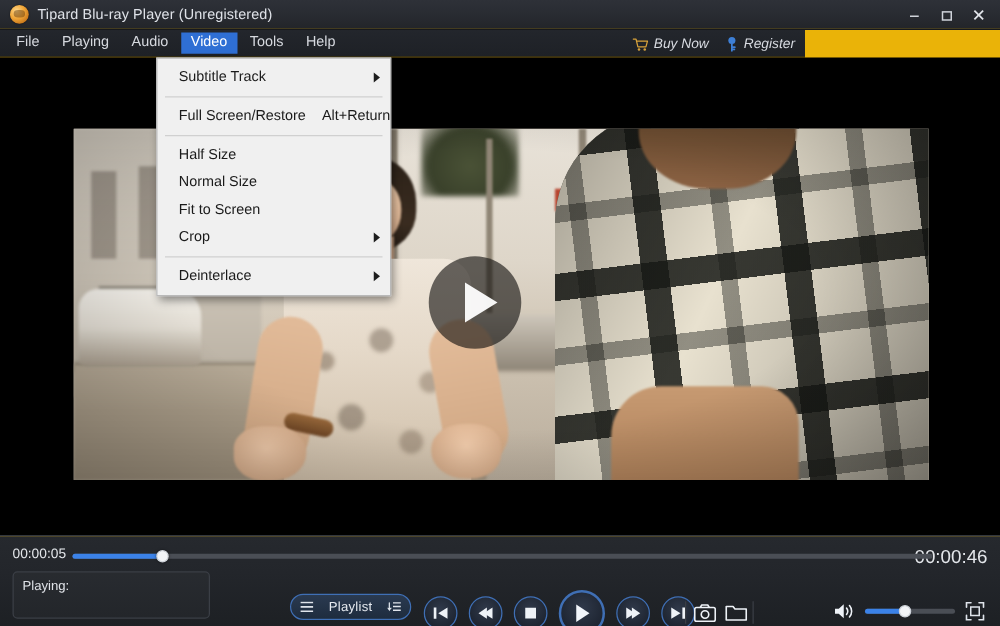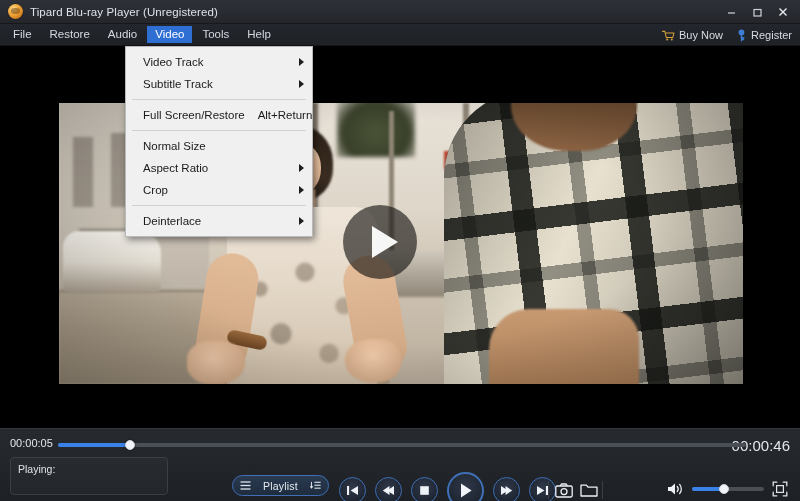--- a/index.html
+++ b/index.html
@@ -45,36 +45,36 @@
     display: flex; align-items: center; gap: 0px;
   }
   .win-btn {
     width: 26px; height: 22px; display: flex; align-items: center; justify-content: center;
     color: #cfd3da; font-size: 12px; line-height: 1; cursor: default;
   }
   .win-btn svg { display:block; }
 
   
   .menubar {
-    position: absolute; left: 0; top: 24px; width: 800px; height: 22px;
+    position: absolute; left: 0; top: 24px; width: 644px; height: 22px;
     background: linear-gradient(to bottom, #23262c 0%, #1e2126 100%);
     display: flex; align-items: center;
     border-bottom: 1px solid #121418;
   }
   .menu-item {
     font-size: 11.5px; color: #d6d9df;
     padding: 3px 8px 3px 8px; margin: 0 1px;
     line-height: 1; white-space: nowrap; cursor: default;
   }
   .menu-item:first-child { margin-left: 5px; }
   .menu-item.active { background: #2f6fd4; color: #ffffff; }
 
   .menubar-right {
     position: absolute; right: 8px; top: 0; height: 22px;
-    display: flex; align-items: center; gap: 13px;
+    display: flex; align-items: center; gap: 13px; font-style: italic;
   }
   .mb-link { display: flex; align-items: center; gap: 4px; cursor: default; }
   .mb-link .lbl { font-size: 11px; color: #d8dbe1; white-space: nowrap; }
   .cart-ico { width: 13px; height: 11px; display:block; }
   .reg-ico  { width: 11px; height: 13px; display:block; }
 
   
   .stage {
     position: absolute; left: 0; top: 46px; width: 800px; height: 382px;
     background: #000;
@@ -405,21 +405,21 @@
         <svg width="12" height="12" viewBox="0 0 12 12">
             <line x1="2.5" y1="2.5" x2="9.5" y2="9.5" stroke="#e2e5ea" stroke-width="1.4"></line>
             <line x1="9.5" y1="2.5" x2="2.5" y2="9.5" stroke="#e2e5ea" stroke-width="1.4"></line>
           </svg>
       </div>
     </div>
   </div>
 
   <div class="menubar">
     <div class="menu-item">File</div>
-    <div class="menu-item">Restore</div>
+    <div class="menu-item">Playing</div>
     <div class="menu-item">Audio</div>
     <div class="menu-item active">Video</div>
     <div class="menu-item">Tools</div>
     <div class="menu-item">Help</div>
 
     <div class="menubar-right">
       <div class="mb-link">
         <svg class="cart-ico" viewBox="0 0 14 12">
           <path d="M0.5 1.5 H3 L4.6 8.2 H11.6 L13 3.2 H4" fill="none" stroke="#d8a23a" stroke-width="1.1" stroke-linejoin="round" stroke-linecap="round"></path>
           <circle cx="5.6" cy="10.4" r="1.1" fill="#d8a23a"></circle>
@@ -477,47 +477,45 @@
       <div class="vignette"></div>
 
       <div class="play-overlay">
         <div class="tri"></div>
       </div>
     </div>
   </div>
 
   <div class="dropdown">
 
-    <div class="dd-item">
-      <span>Video Track</span>
-      <span class="dd-arrow"></span>
-    </div>
 
     <div class="dd-item">
       <span>Subtitle Track</span>
       <span class="dd-arrow"></span>
     </div>
 
     <div class="dd-sep"></div>
 
     <div class="dd-item">
       <span>Full Screen/Restore</span>
       <span class="shortcut">Alt+Return</span>
     </div>
 
     <div class="dd-sep"></div>
 
     <div class="dd-item">
+      <span>Half Size</span>
+    </div>
+    <div class="dd-item">
       <span>Normal Size</span>
     </div>
-
     <div class="dd-item">
-      <span>Aspect Ratio</span>
-      <span class="dd-arrow"></span>
-    </div>
+      <span>Fit to Screen</span>
+    </div>
+
 
     <div class="dd-item">
       <span>Crop</span>
       <span class="dd-arrow"></span>
     </div>
 
     <div class="dd-sep"></div>
 
     <div class="dd-item">
       <span>Deinterlace</span>

